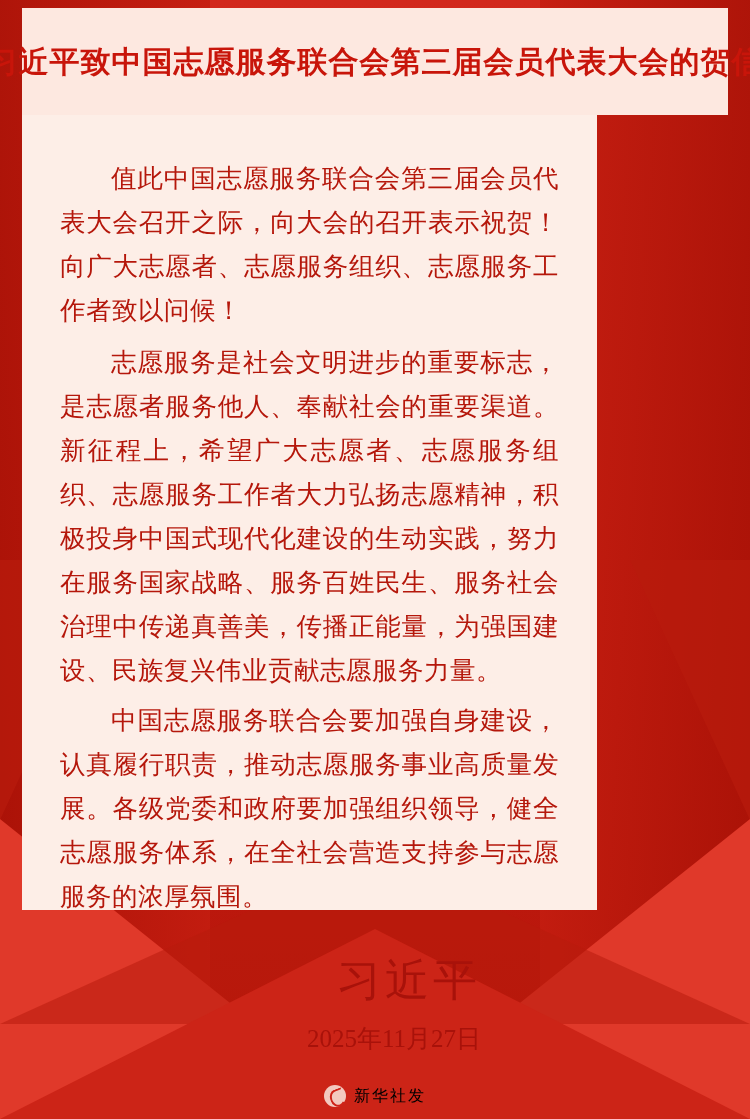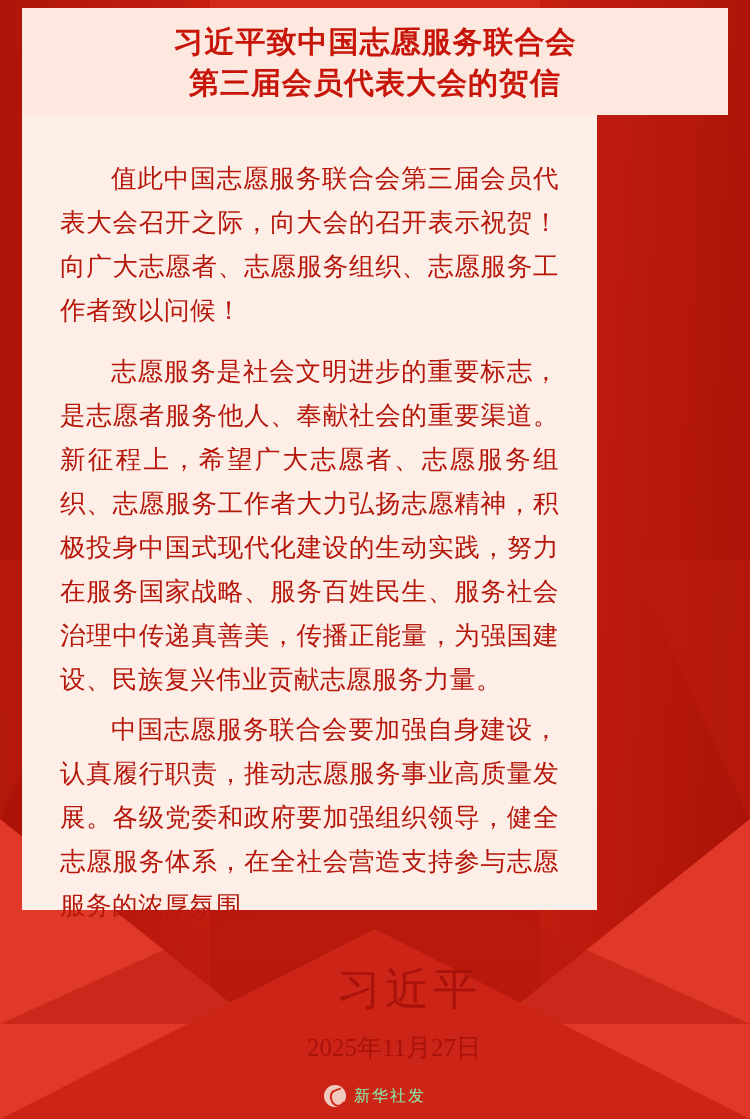--- a/index.html
+++ b/index.html
@@ -89,21 +89,21 @@
 
   
   .title-band {
     position: absolute;
     left: 22px;
     top: 8px;
     width: 706px;
     height: 107px;
     background: #fde8e0;
     display: flex;
-    flex-direction: column;
+    flex-direction: row;
     align-items: center;
     justify-content: center;
   }
   .title-line {
     color: #c8150a;
     font-weight: bold;
     font-size: 30px;
     line-height: 41px;
     letter-spacing: 1px;
     white-space: nowrap;
@@ -124,21 +124,21 @@
   .para {
     color: #b5170b;
     font-size: 25.5px;
     line-height: 44px;
     text-indent: 2em;
     text-align: justify;
     margin: 0 0 6px 0;
     font-family: "Liberation Serif", serif;
     letter-spacing: 0.5px;
   }
-  .para.p2 { margin-top: 17px; }
+  .para.p2 { margin-top: 8px; }
   .signature {
     margin-top: 32px;
     text-align: right;
     padding-right: 78px;
     color: #a8120a;
     font-size: 44px;
     letter-spacing: 4px;
     font-family: "Liberation Serif", serif;
   }
   .sign-date {
@@ -173,21 +173,21 @@
     content: "";
     position: absolute;
     left: 6px; top: 4px;
     width: 11px; height: 14px;
     border-radius: 50% 0 50% 50%;
     border: 2px solid #cf2318;
     border-right-color: transparent;
     transform: rotate(-20deg);
   }
   .footer-text {
-    color: #86efac;
+    color: #000000;
     font-size: 16px;
     letter-spacing: 2px;
     font-family: "Liberation Sans", sans-serif;
   }
 </style>
 </head>
 <body>
 
 <div id="poster">
 

